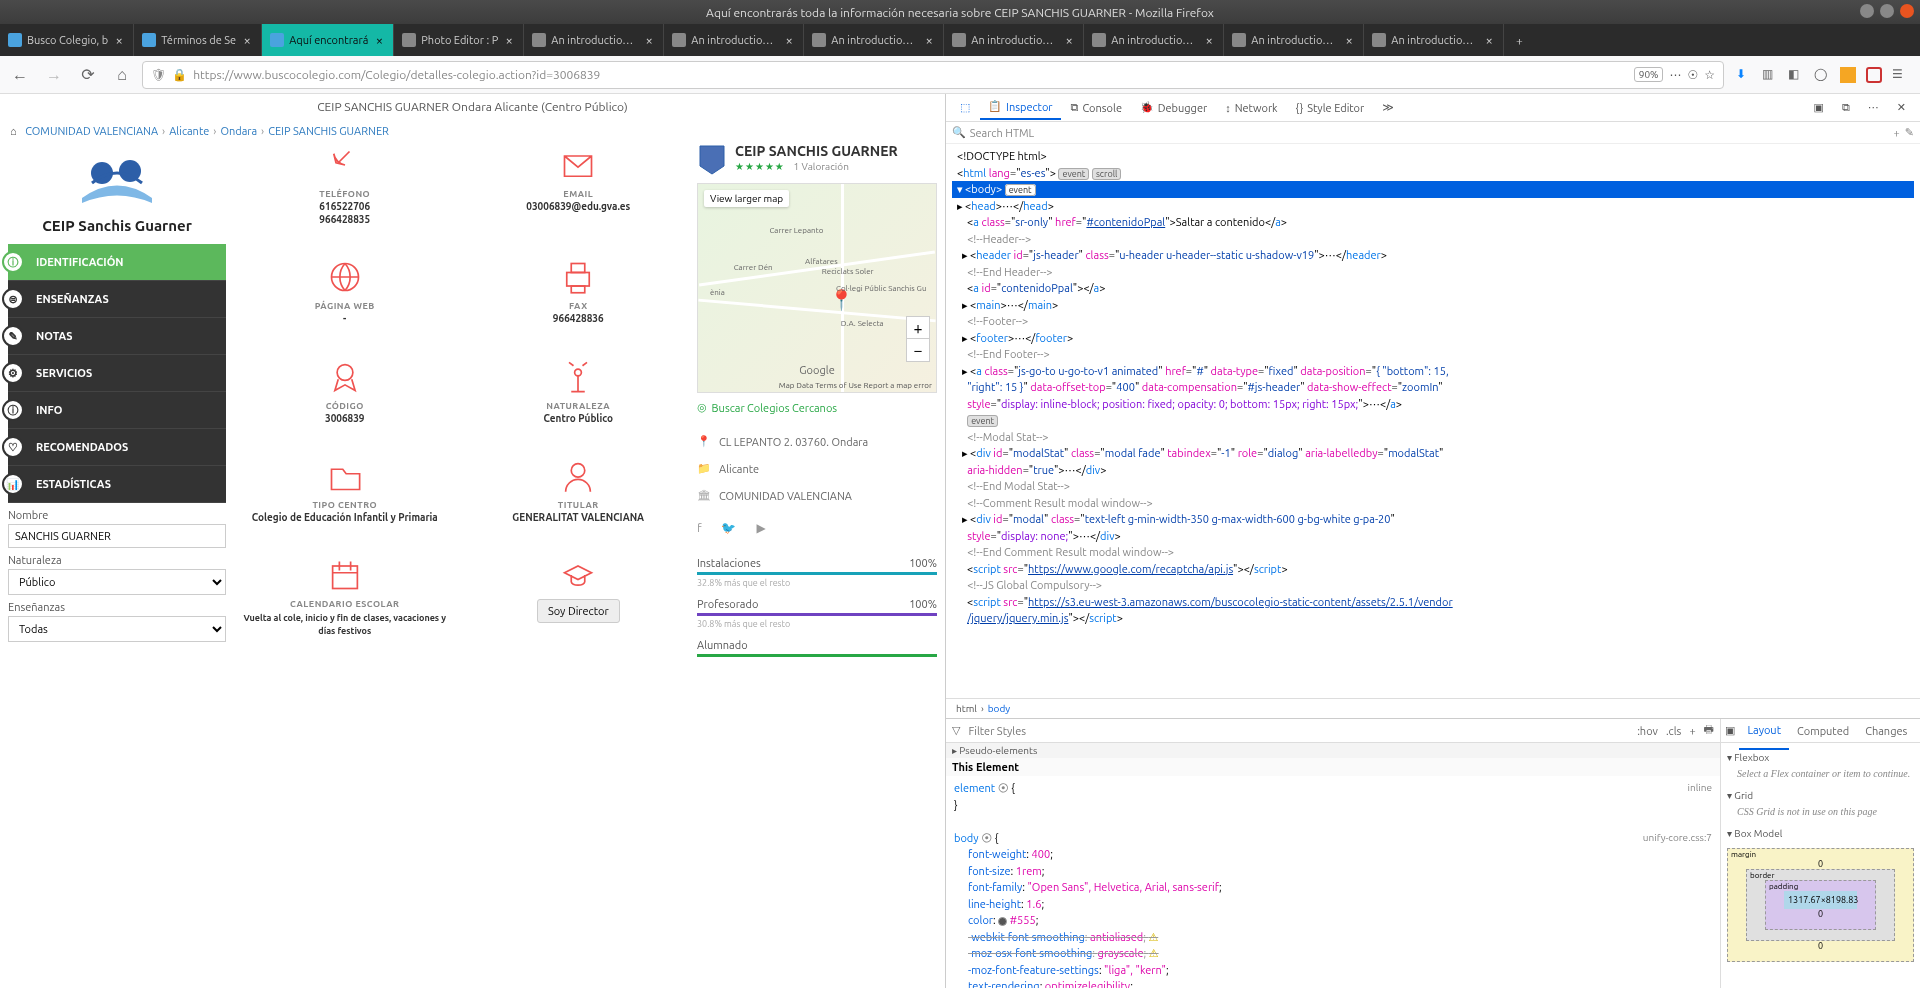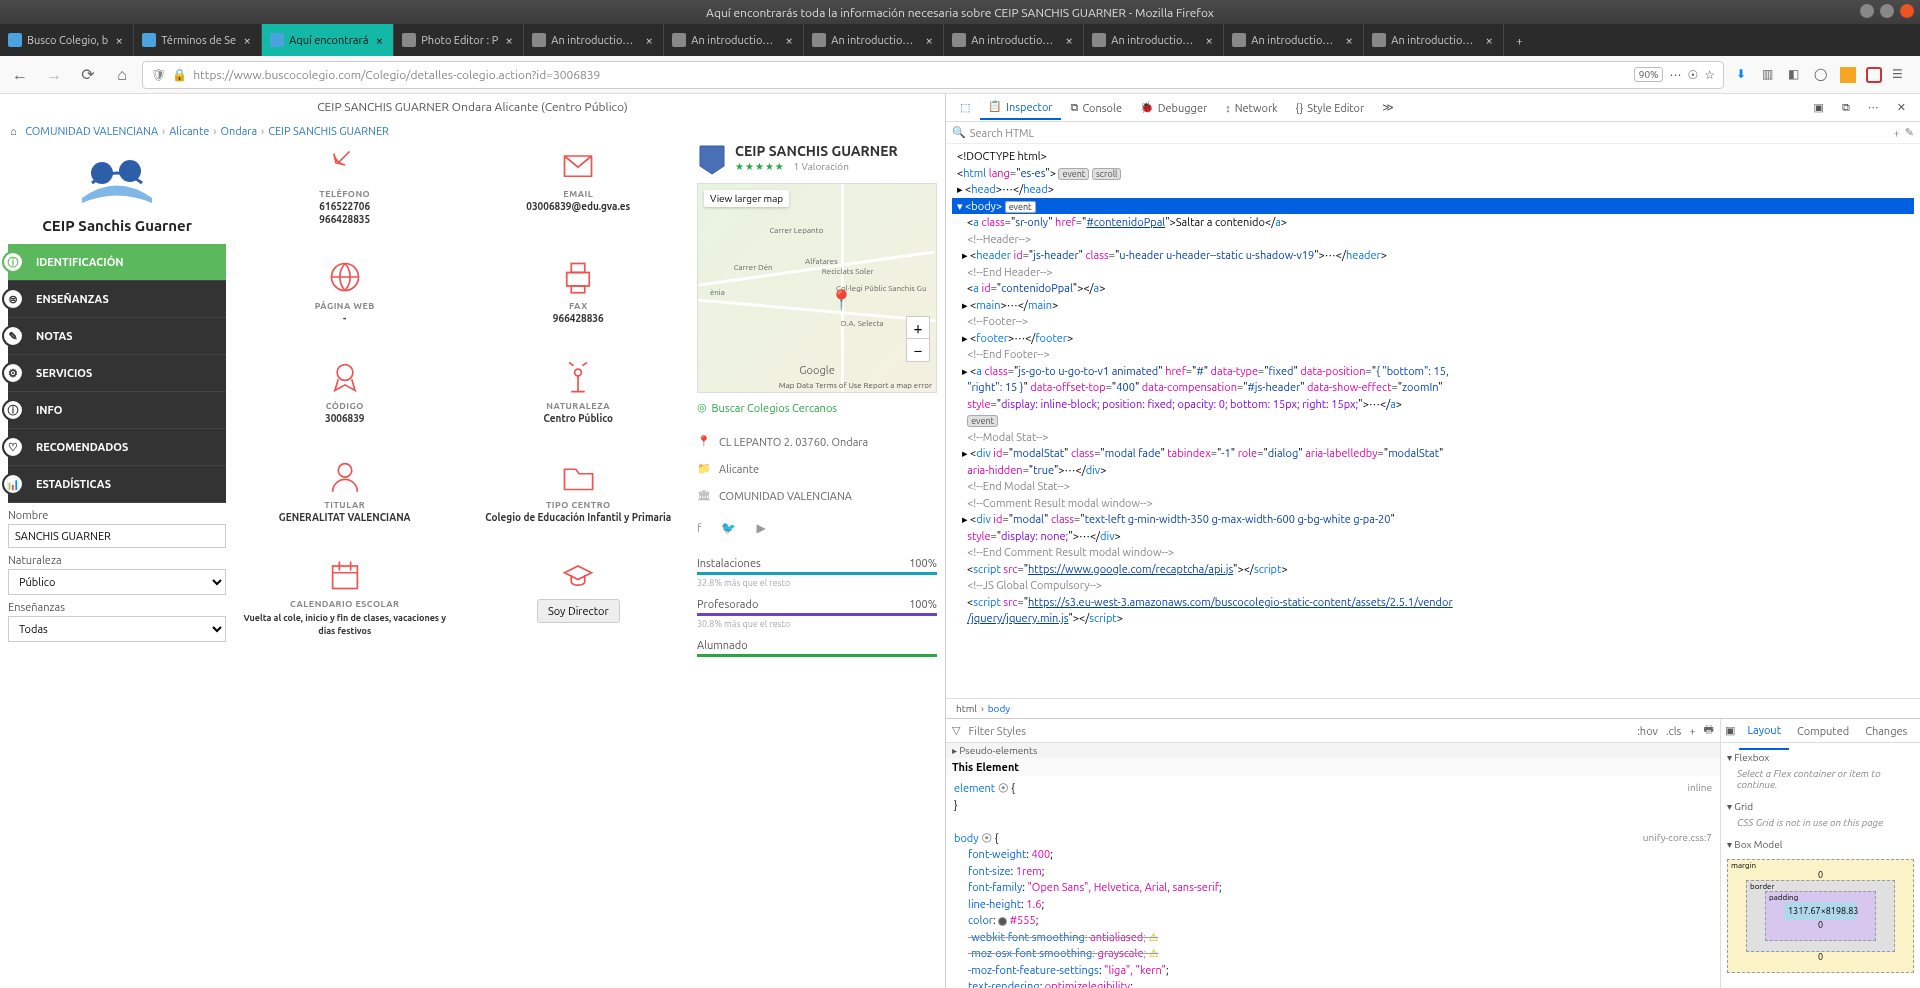--- a/index.html
+++ b/index.html
@@ -122,21 +122,21 @@
 .warn-ic { color: #d7b600; }
 .pseudo-hdr { background: #f4f4f4; padding: 2px 6px; font-size: 10px; color: #555; cursor: pointer; }
 .this-el { padding: 3px 6px; font-size: 11px; font-weight: bold; background: #fafafa; }
 
 .dt-side { width: 200px; border-left: 1px solid #ddd; display: flex; flex-direction: column; font-size: 11px; }
 .dt-side-tabs { height: 24px; border-bottom: 1px solid #ddd; display: flex; align-items: center; }
 .dt-side-tab { padding: 12px 8px; color: #666; cursor: pointer; }
 .dt-side-tab.active { color: #0060df; border-bottom: 2px solid #0060df; }
 .dt-side-body { flex: 1; overflow: auto; padding: 6px; }
 .side-sec { font-size: 10px; color: #555; padding: 3px 0; cursor: pointer; }
-.side-note { font-size: 10px; color: #888; font-style: italic; padding: 2px 0 8px 10px; }
+.side-note { font-size: 10px; color: #888; font-style: italic; padding: 2px 0 8px 10px; font-family: Liberation Serif, serif; }
 .boxmodel { margin-top: 6px; }
 .bm { border: 1px dashed #999; padding: 10px 18px; font-size: 9px; text-align: center; position: relative; }
 .bm-margin { background: #f9f3c7; }
 .bm-border { background: #e0e0e0; }
 .bm-padding { background: #d7c6ed; }
 .bm-content { background: #b0d7ea; padding: 4px; }
 .bm-lbl { position: absolute; top: 1px; left: 3px; font-size: 8px; }
 </style>
 </head>
 <body>
@@ -317,32 +317,32 @@
           <div class="info-cell">
             <div class="icn"><svg viewBox="0 0 32 32">
                 <circle cx="16" cy="12" r="3"></circle>
                 <path d="M16 4 l0 0 M12 6 l-4 -3 M20 6 l4 -3 M16 15 l0 14 M10 29 h12"></path>
               </svg></div>
             <div class="lbl">NATURALEZA</div>
             <div class="val">Centro Público</div>
           </div>
           <div class="info-cell">
             <div class="icn"><svg viewBox="0 0 32 32">
+                <path d="M4 10 h10 l3 4 h12 v14 h-25 z"></path>
+              </svg></div>
+            <div class="lbl">TIPO CENTRO</div>
+            <div class="val">Colegio de Educación Infantil y Primaria</div>
+          </div>
+          <div class="info-cell">
+            <div class="icn"><svg viewBox="0 0 32 32">
                 <circle cx="16" cy="11" r="6"></circle>
                 <path d="M5 30 a11 11 0 0 1 22 0"></path>
               </svg></div>
             <div class="lbl">TITULAR</div>
             <div class="val">GENERALITAT VALENCIANA</div>
-          </div>
-          <div class="info-cell">
-            <div class="icn"><svg viewBox="0 0 32 32">
-                <path d="M4 10 h10 l3 4 h12 v14 h-25 z"></path>
-              </svg></div>
-            <div class="lbl">TIPO CENTRO</div>
-            <div class="val">Colegio de Educación Infantil y Primaria</div>
           </div>
           <div class="info-cell">
             <div class="icn"><svg viewBox="0 0 32 32">
                 <rect x="5" y="8" width="22" height="20"></rect>
                 <path d="M5 14 h22 M11 4 v8 M21 4 v8"></path>
               </svg></div>
             <div class="lbl">CALENDARIO ESCOLAR</div>
             <div class="note">Vuelta al cole, inicio y fin de clases, vacaciones y días festivos</div>
           </div>
           <div class="info-cell"><div class="icn"><svg viewBox="0 0 32 32">
@@ -459,22 +459,22 @@
     </div>
     <div class="dt-search">
       🔍 <span style="margin-left:4px">Search HTML</span>
       <div style="flex:1"></div>
       <span>+</span>&nbsp;&nbsp;
       <span>✎</span>
     </div>
     <div class="dt-dom">
 <div class="ln">  &lt;!DOCTYPE html&gt;</div>
 <div class="ln">  &lt;<span class="tg">html</span> <span class="at">lang</span>="<span class="av">es-es</span>"&gt; <span class="ev-badge">event</span> <span class="ev-badge">scroll</span></div>
+<div class="ln sel">  ▾ &lt;<span class="tg">body</span>&gt; <span class="ev-badge" style="background:#fff;color:#333">event</span></div>
 <div class="ln">  ▸ &lt;<span class="tg">head</span>&gt;⋯&lt;/<span class="tg">head</span>&gt;</div>
-<div class="ln sel">  ▾ &lt;<span class="tg">body</span>&gt; <span class="ev-badge" style="background:#fff;color:#333">event</span></div>
 <div class="ln">      &lt;<span class="tg">a</span> <span class="at">class</span>="<span class="av">sr-only</span>" <span class="at">href</span>="<span class="av" style="text-decoration:underline">#contenidoPpal</span>"&gt;Saltar a contenido&lt;/<span class="tg">a</span>&gt;</div>
 <div class="ln">      <span class="cm">&lt;!--Header--&gt;</span></div>
 <div class="ln">    ▸ &lt;<span class="tg">header</span> <span class="at">id</span>="<span class="av">js-header</span>" <span class="at">class</span>="<span class="av">u-header u-header--static u-shadow-v19</span>"&gt;⋯&lt;/<span class="tg">header</span>&gt;</div>
 <div class="ln">      <span class="cm">&lt;!--End Header--&gt;</span></div>
 <div class="ln">      &lt;<span class="tg">a</span> <span class="at">id</span>="<span class="av">contenidoPpal</span>"&gt;&lt;/<span class="tg">a</span>&gt;</div>
 <div class="ln">    ▸ &lt;<span class="tg">main</span>&gt;⋯&lt;/<span class="tg">main</span>&gt;</div>
 <div class="ln">      <span class="cm">&lt;!--Footer--&gt;</span></div>
 <div class="ln">    ▸ &lt;<span class="tg">footer</span>&gt;⋯&lt;/<span class="tg">footer</span>&gt;</div>
 <div class="ln">      <span class="cm">&lt;!--End Footer--&gt;</span></div>
 <div class="ln">    ▸ &lt;<span class="tg">a</span> <span class="at">class</span>="<span class="av">js-go-to u-go-to-v1 animated</span>" <span class="at">href</span>="<span class="av">#</span>" <span class="at">data-type</span>="<span class="av">fixed</span>" <span class="at">data-position</span>="<span class="av">{ "bottom": 15,</span></div>

